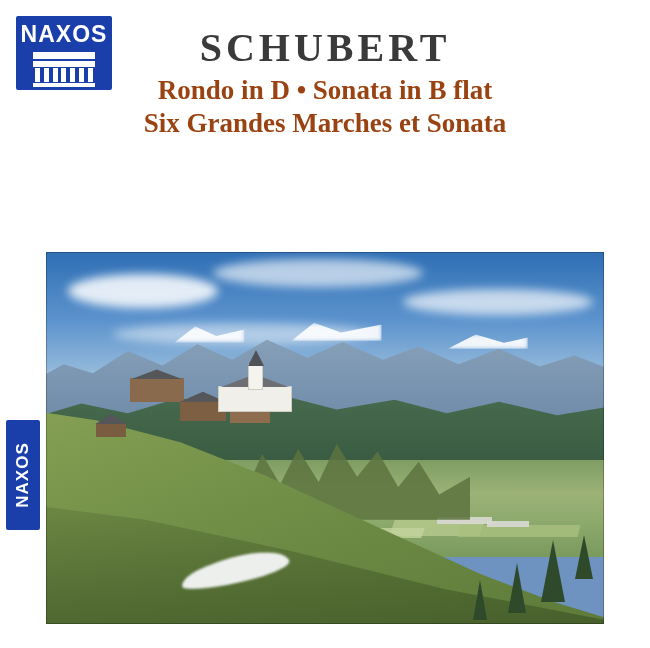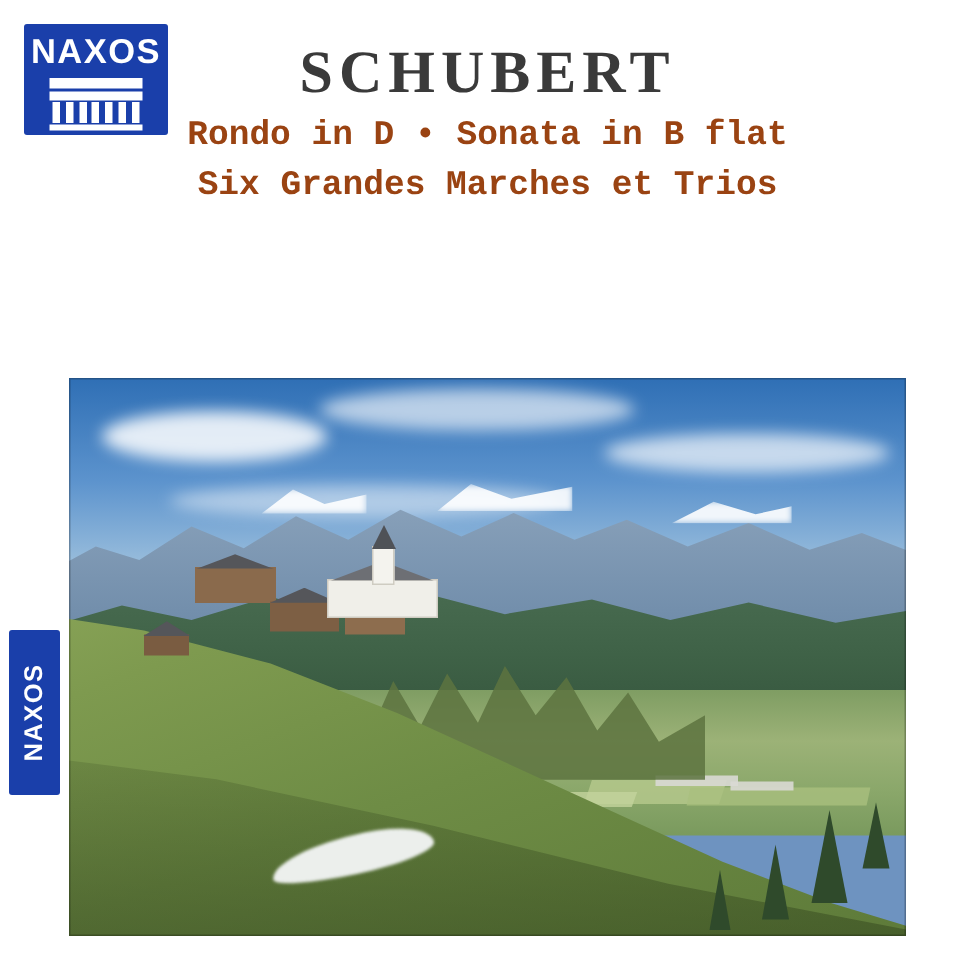--- a/index.html
+++ b/index.html
@@ -114,22 +114,22 @@
   .work-title {
     margin-top: 6px;
     font-family: "Liberation Serif", serif;
     font-size: 31px;
     font-weight: bold;
     color: #9a4312;
     line-height: 36px;
   }
   .subtitle {
     margin-top: 4px;
-    font-family: Liberation Mono, monospace;
-    font-size: 23px;
+    font-family: Liberation Serif, serif;
+    font-size: 27px;
     font-weight: bold;
     color: #9a4312;
     line-height: 29px;
   }
   .performers {
     margin-top: 14px;
     font-family: "Liberation Serif", serif;
     font-size: 25px;
     color: #1a1a1a;
     line-height: 30px;
@@ -396,21 +396,21 @@
           <i></i>
           <i></i>
         </div>
       <div class="temple-base"></div>
     </div>
   </div>
 
   <div class="titles">
     <div class="composer">SCHUBERT</div>
     <div class="subtitle">Rondo in D • Sonata in B flat</div>
-    <div class="subtitle">Six Grandes Marches et Trios</div>
+    <div class="subtitle">Six Grandes Marches et Sonata</div>
   </div>
 
   <div class="photo">
     <div class="sky"></div>
     <div class="cloud c1"></div>
     <div class="cloud c2"></div>
     <div class="cloud c3"></div>
     <div class="cloud c4"></div>
 
     <div class="ridge-far"></div>

